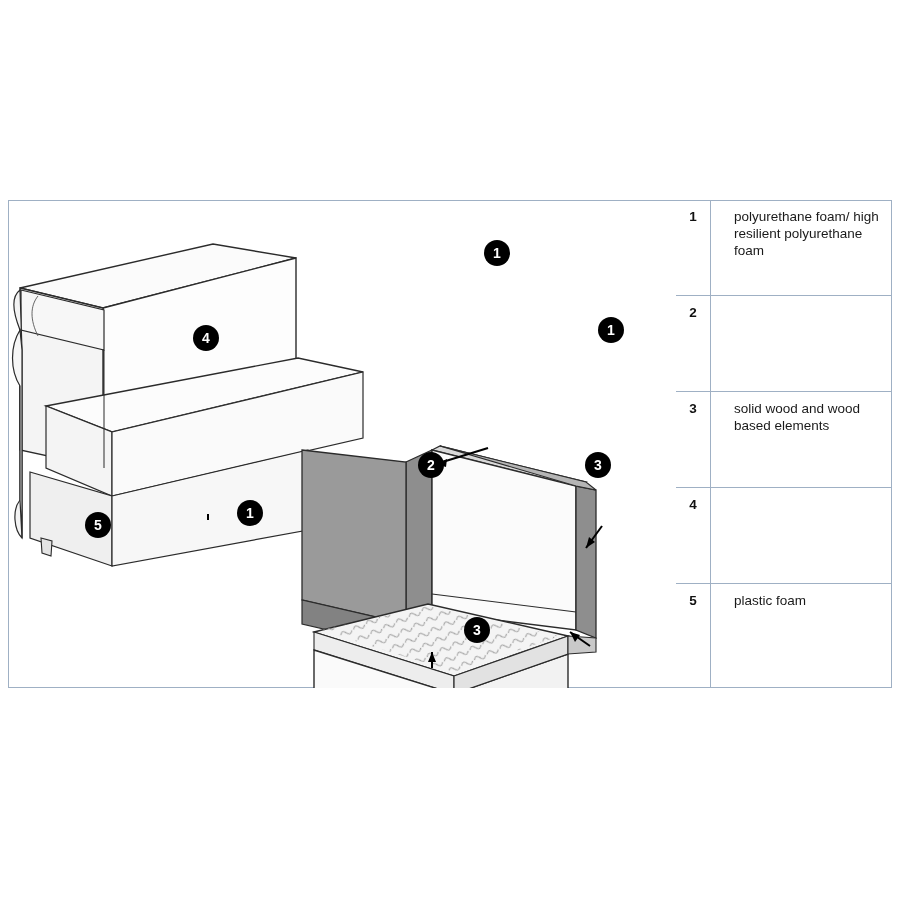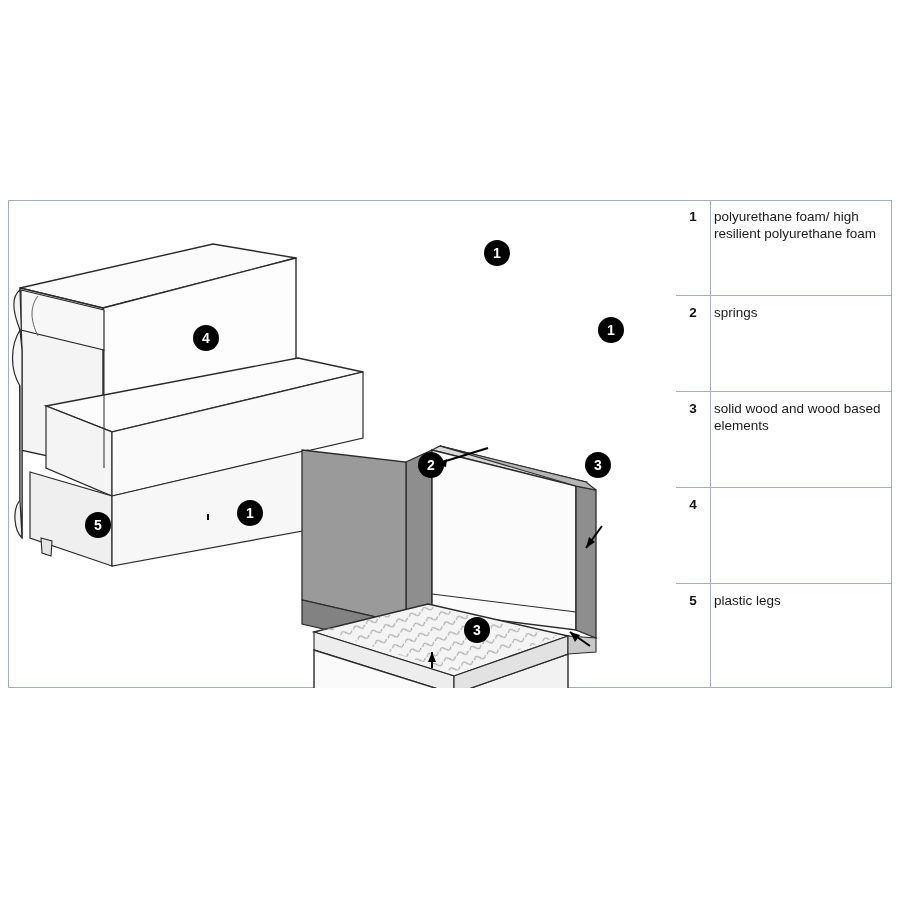--- a/index.html
+++ b/index.html
@@ -66,21 +66,21 @@
     left: 34px;
     top: 0;
     bottom: 0;
     width: 1px;
     background: #9fb0c4;
   }
   .legend-text {
     flex: 1 1 auto;
     font-size: 13.5px;
     line-height: 17px;
-    padding: 8px 6px 8px 4px;
+    padding: 8px 6px 8px 24px;
     color: #1a1a1a;
   }
   .callout {
     position: absolute;
     width: 26px;
     height: 26px;
     border-radius: 50%;
     background: #000;
     color: #fff;
     font-size: 14px;
@@ -196,31 +196,30 @@
   <div id="legend">
     <div class="legend-divider"></div>
 
     <div class="legend-row" style="top:0px; height:96px;">
       <div class="legend-num">1</div>
       <div class="legend-text">polyurethane foam/ high resilient polyurethane foam</div>
     </div>
 
     <div class="legend-row" style="top:96px; height:96px;">
       <div class="legend-num">2</div>
-      <div class="legend-text">springs</div>
     </div>
 
     <div class="legend-row" style="top:192px; height:96px;">
       <div class="legend-num">3</div>
       <div class="legend-text">solid wood and wood based elements</div>
     </div>
 
     <div class="legend-row" style="top:288px; height:96px;">
       <div class="legend-num">4</div>
     </div>
 
     <div class="legend-row" style="top:384px; height:96px; border-bottom:none;">
       <div class="legend-num">5</div>
-      <div class="legend-text">plastic legs</div>
+      <div class="legend-text">plastic foam</div>
     </div>
   </div>
 
 </div>
 
 </body></html>

